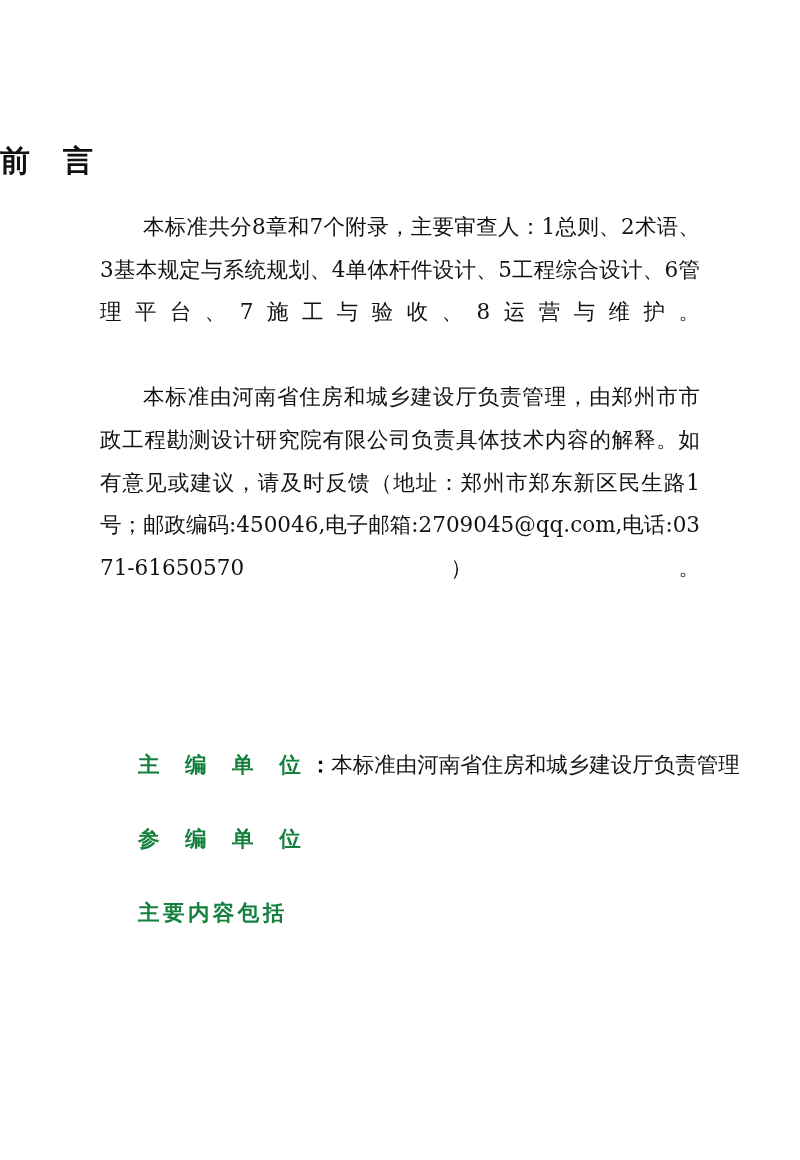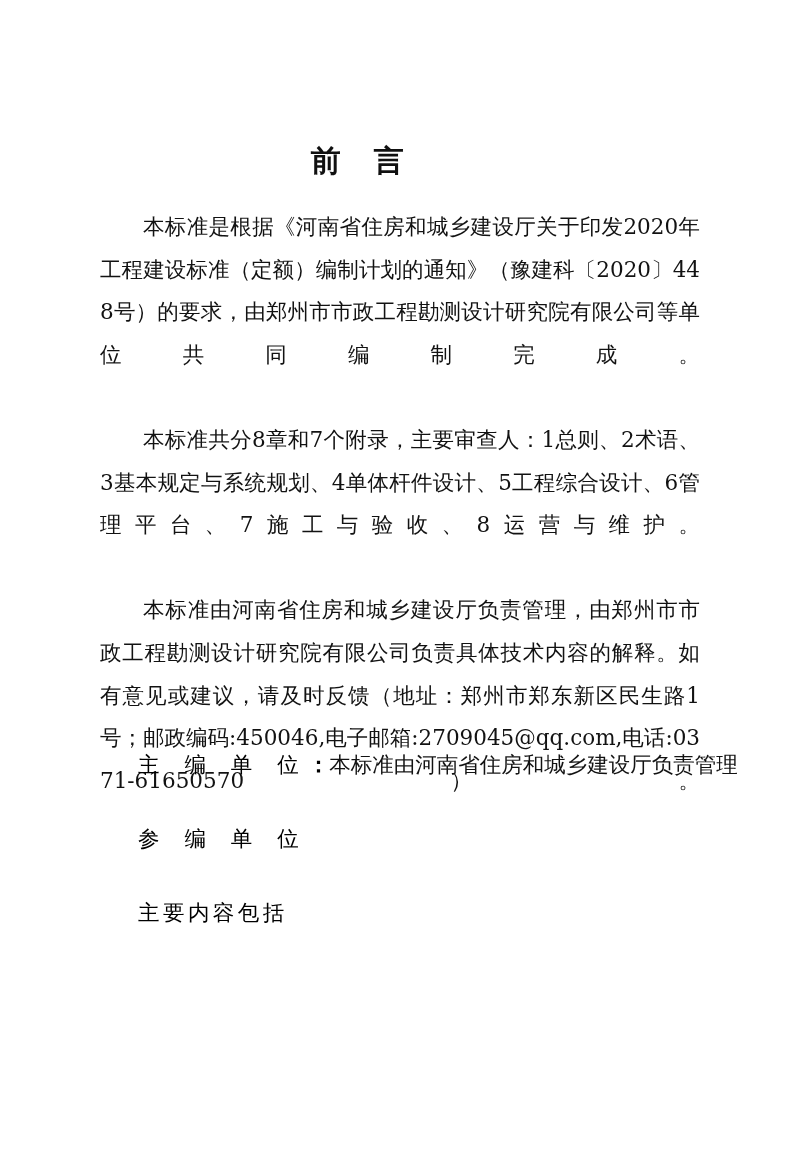--- a/index.html
+++ b/index.html
@@ -24,21 +24,20 @@
     box-sizing: border-box;
     background: #fff;
   }
 
   
   .doc-title {
     position: absolute;
     top: 143px;
     left: 0;
     width: 716px;
-    text-align: center;
     font-size: 30px;
     font-weight: bold;
     letter-spacing: 0.05em;
     line-height: 1.2;
     color: #101010;
   }
 
   
   .body-block {
     position: absolute;
@@ -75,23 +74,23 @@
 
   .role-row {
     font-size: 21.5px;
     line-height: 1.2;
     margin-bottom: 48px;
     white-space: nowrap;
   }
   .role-row:last-child { margin-bottom: 0; }
 
   .role-label {
-    font-weight: normal;
+    font-weight: bold;
     letter-spacing: 0.42em;
-    color: #000000;
+    color: #15803d;
   }
   .role-label.no-space-tail {
     letter-spacing: 0.16em;
   }
   .role-colon {
     font-weight: bold;
     letter-spacing: 0;
   }
   .role-value {
     font-weight: normal;
@@ -100,21 +99,20 @@
   }
 </style>
 </head>
 <body>
 
 <div class="page">
 
   <div class="doc-title">前　言</div>
 
   <div class="body-block">
-    <p class="para">本标准是根据《河南省住房和城乡建设厅关于印发2020年工程建设标准（定额）编制计划的通知》（豫建科〔2020〕448号）的要求，由郑州市市政工程勘测设计研究院有限公司等单位共同编制完成。</p>
     <p class="para">本标准共分8章和7个附录，主要审查人：1总则、2术语、3基本规定与系统规划、4单体杆件设计、5工程综合设计、6管理平台、7施工与验收、8运营与维护。</p>
     <p class="para">本标准由河南省住房和城乡建设厅负责管理，由郑州市市政工程勘测设计研究院有限公司负责具体技术内容的解释。如有意见或建议，请及时反馈（地址：郑州市郑东新区民生路1号；邮政编码:450046,电子邮箱:2709045@qq.com,电话:0371-61650570）。</p>
   </div>
 
   <div class="roles">
 
     <div class="role-row">
       <span class="role-label">主 编 单 位</span><span class="role-colon">：</span><span class="role-value">本标准由河南省住房和城乡建设厅负责管理</span>
     </div>
 

